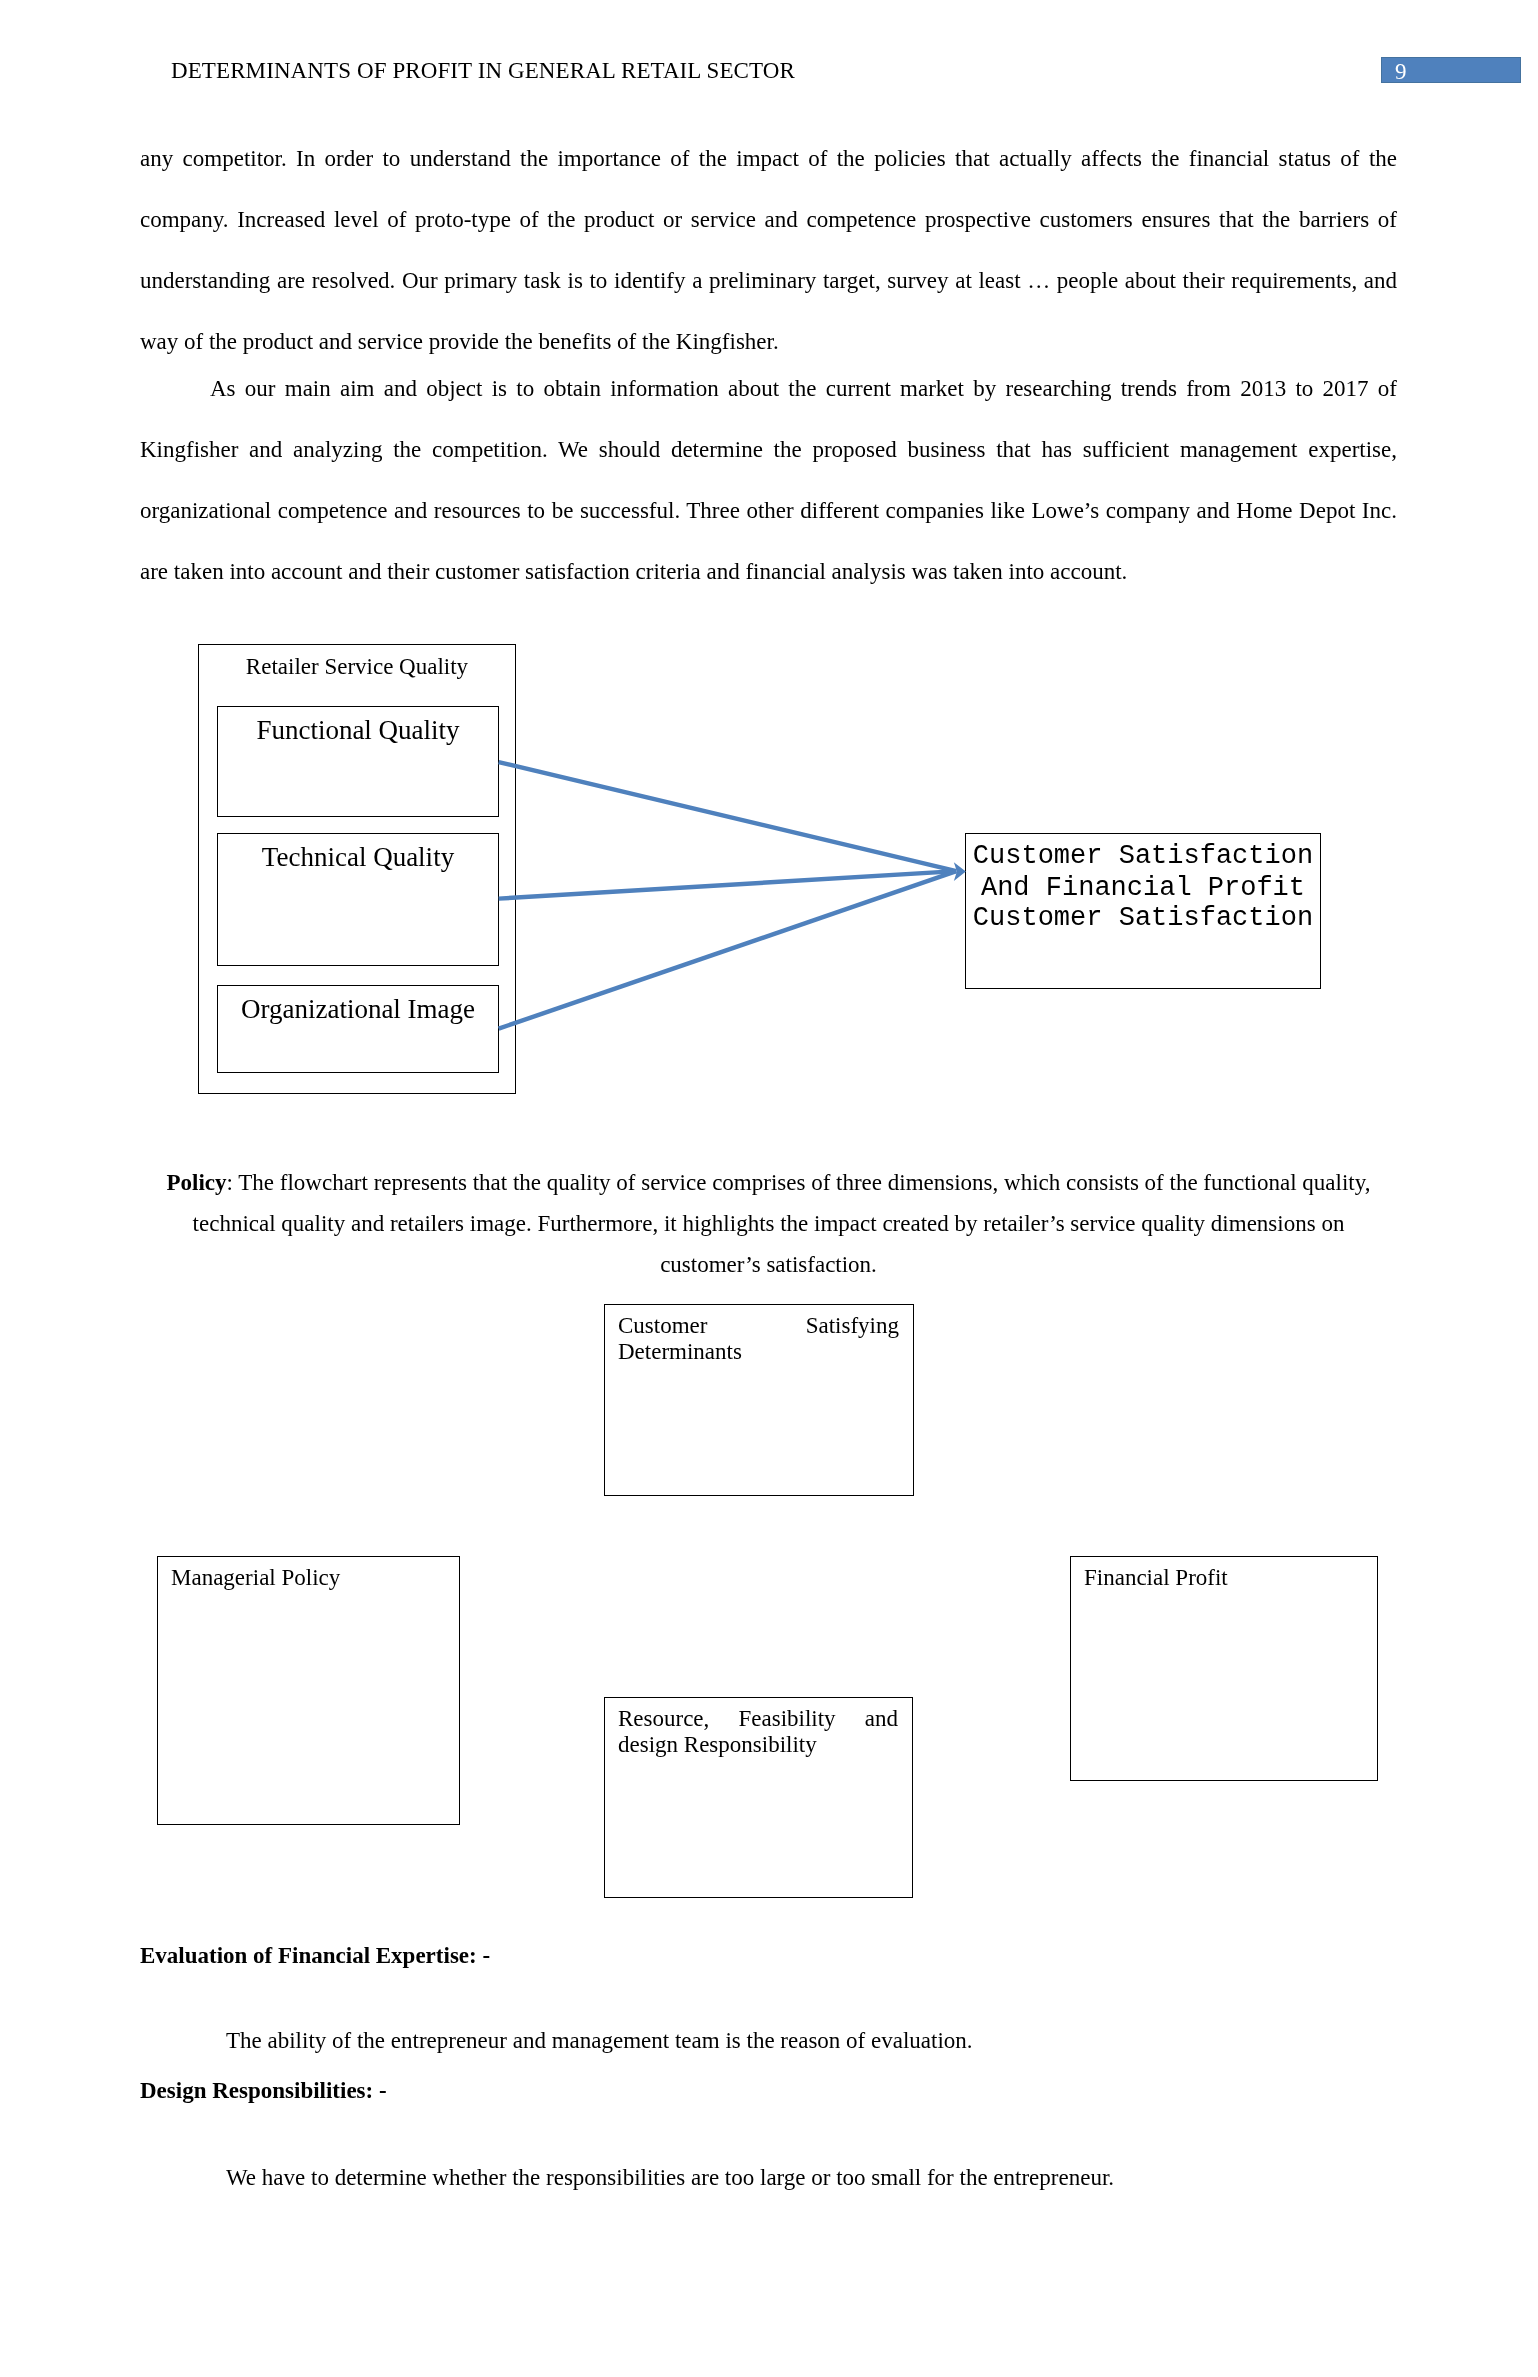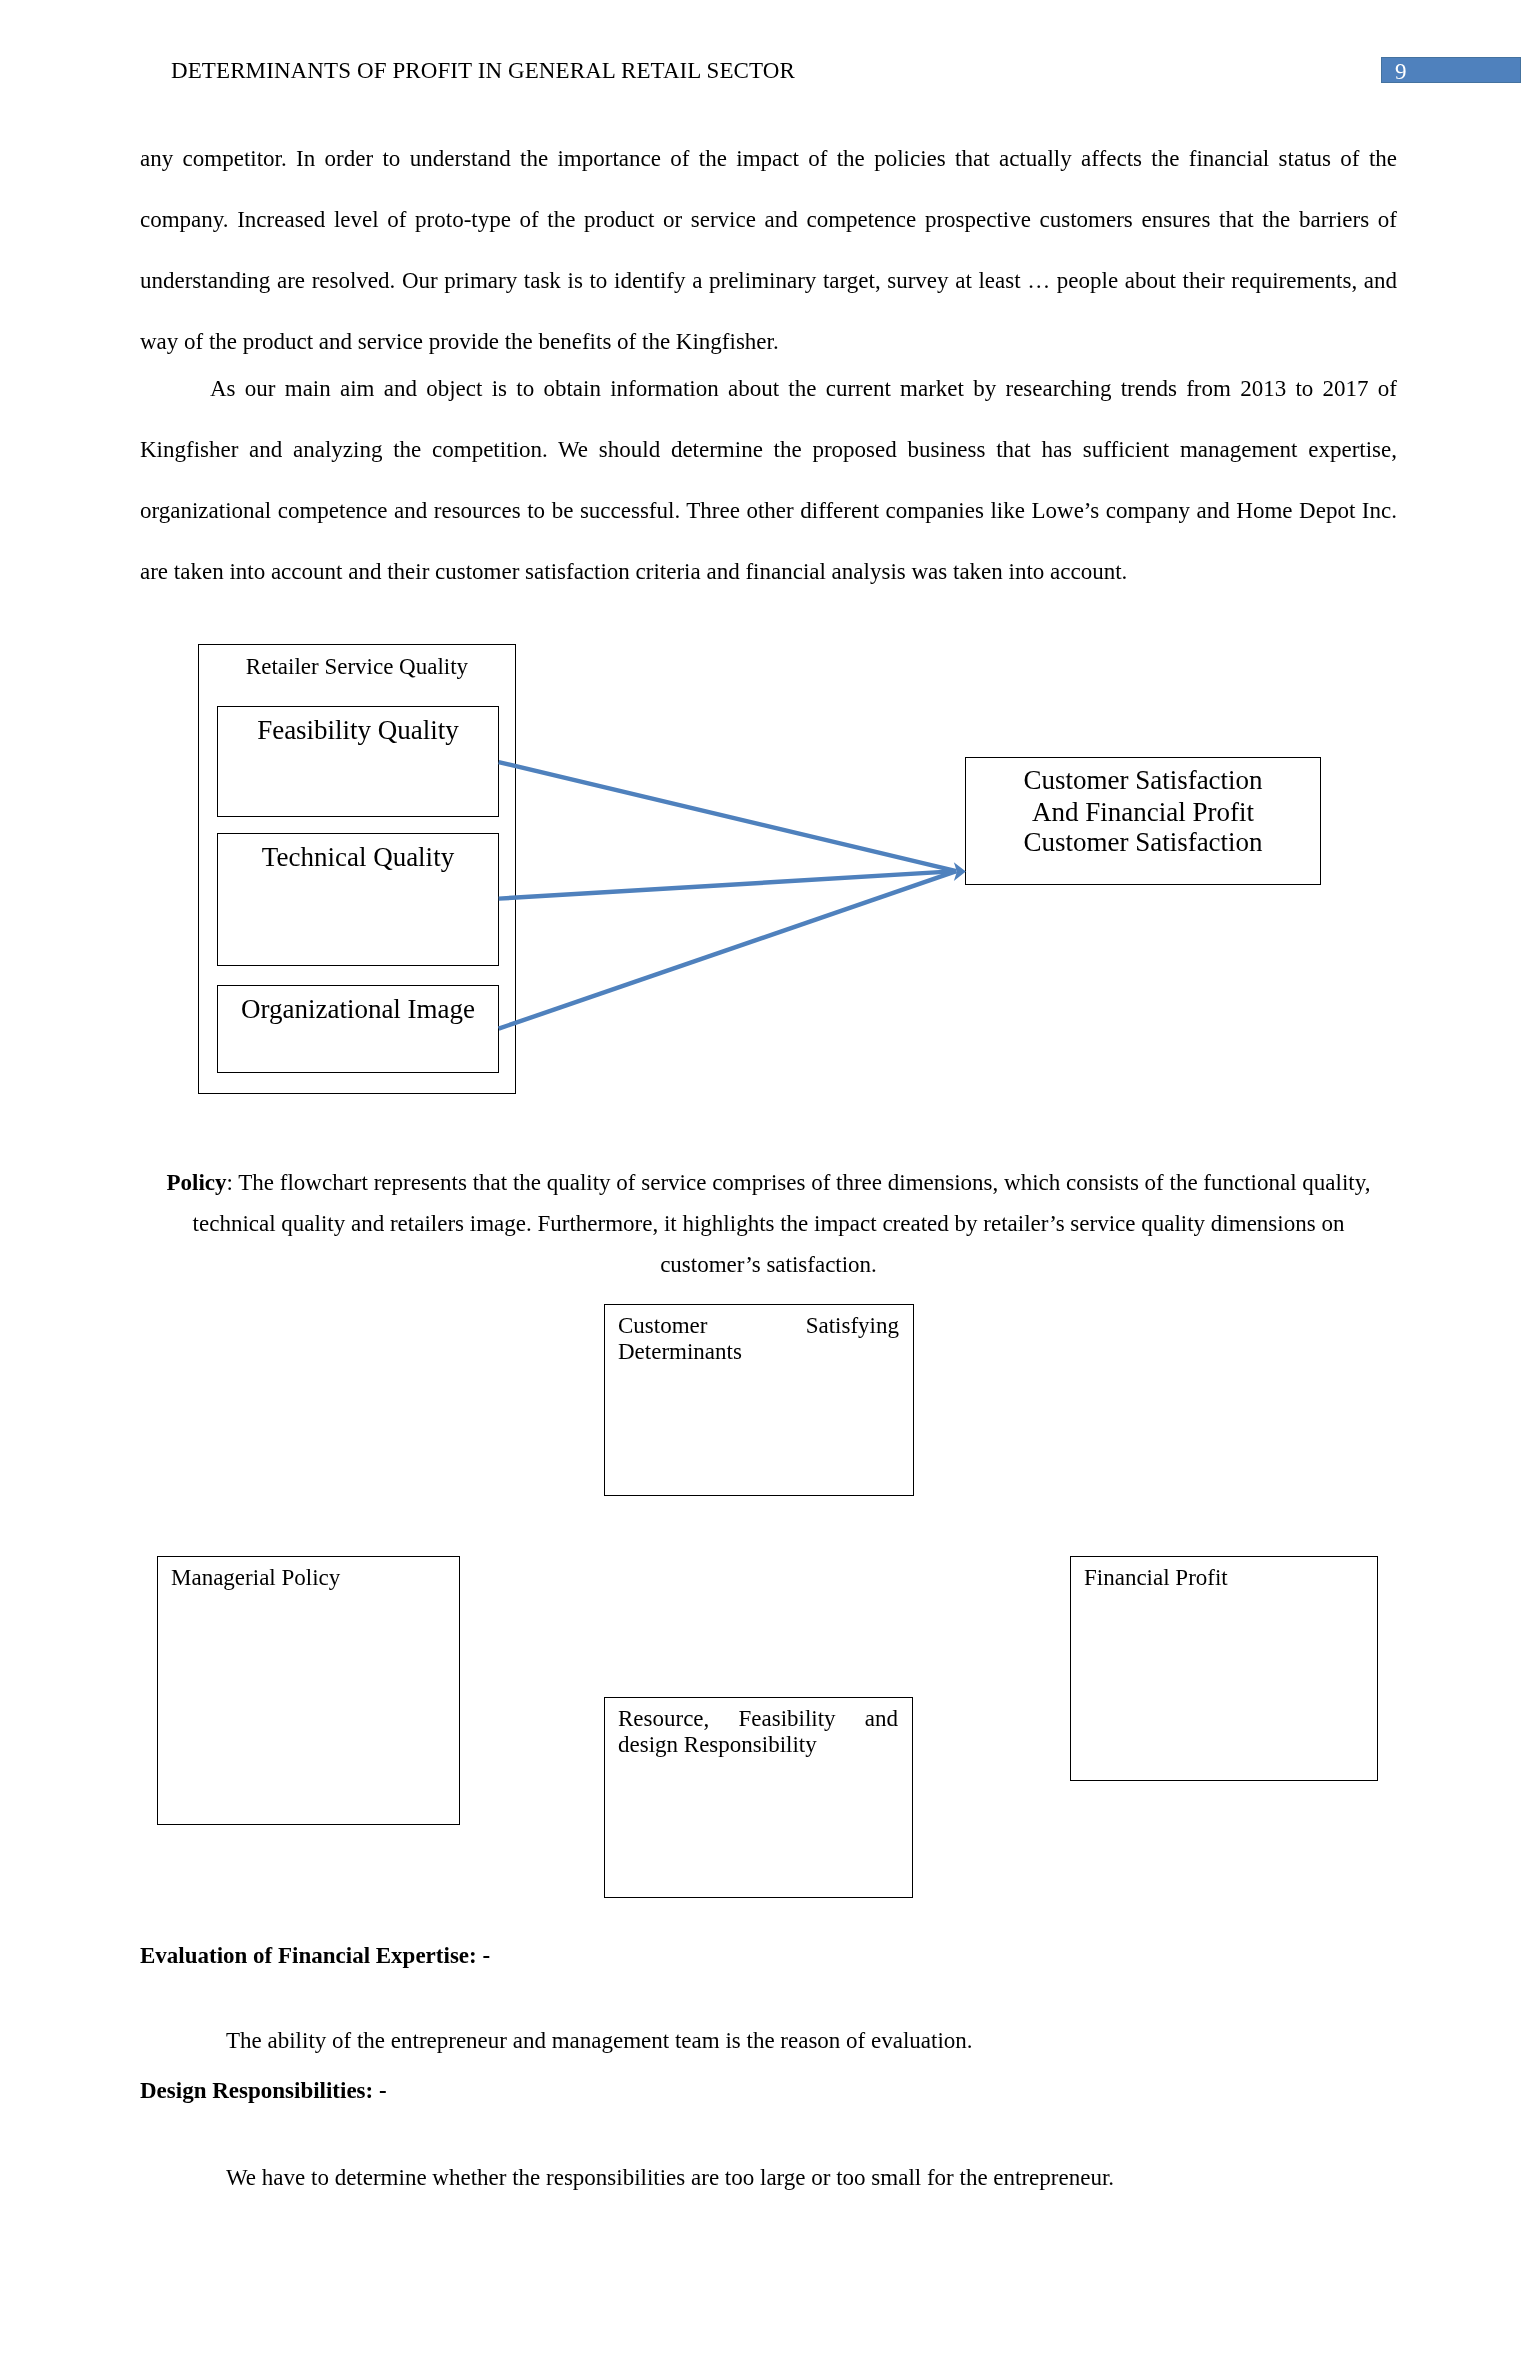--- a/index.html
+++ b/index.html
@@ -60,21 +60,21 @@
   .para2 { top:358px; }
 
   .outer-box { left:198px; top:644px; width:318px; height:450px; }
   .outer-lbl { top:8px; font-size:23px; line-height:27px; }
   .inner-box { left:217px; width:282px; }
   .b1 { top:706px; height:111px; }
   .b2 { top:833px; height:133px; }
   .b3 { top:985px; height:88px; }
   .inner-box .lbl { top:6.5px; font-size:27px; line-height:32px; }
 
-  .target-box { left:965px; top:757px; width:356px; height:128px; }
+  .target-box { left:965px; top:833px; width:356px; height:156px;font-family:Liberation Mono, monospace; }
   .target-box .tl {
     position:absolute; width:100%; text-align:center;
     font-size:27px; line-height:31px;
   }
   .target-box .tl:nth-of-type(1) { top:7px; }
   .target-box .tl:nth-of-type(2) { top:39px; }
   .target-box .tl:nth-of-type(3) { top:69px; }
 
   .fig-caption {
     position:absolute; left:140px; top:1162px; width:1257px;
@@ -115,21 +115,21 @@
 
   <p class="body-text para2 indent">As our main aim and object is to obtain information about the current market by researching trends from 2013 to 2017 of Kingfisher and analyzing the competition. We should determine the proposed business that has sufficient management expertise, organizational competence and resources to be successful. Three other different companies like Lowe’s company and Home Depot Inc. are taken into account and their customer satisfaction criteria and financial analysis was taken into account.</p>
 
   <div class="diagram">
 
     <div class="box outer-box">
       <div class="lbl outer-lbl">Retailer Service Quality</div>
     </div>
 
     <div class="box inner-box b1">
-      <div class="lbl">Feasibility Quality</div>
+      <div class="lbl">Functional Quality</div>
     </div>
     <div class="box inner-box b2">
       <div class="lbl">Technical Quality</div>
     </div>
     <div class="box inner-box b3">
       <div class="lbl">Organizational Image</div>
     </div>
 
     <div class="box target-box">
       <div class="tl">Customer Satisfaction</div>

